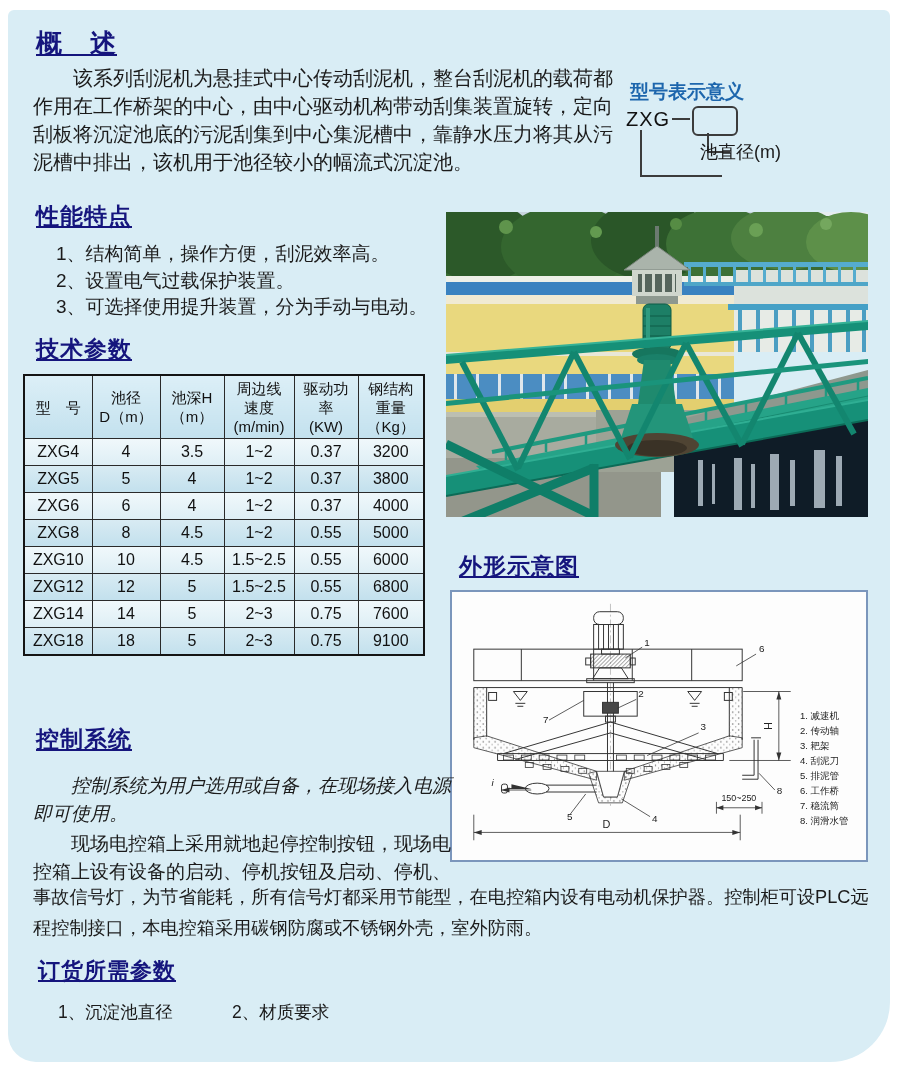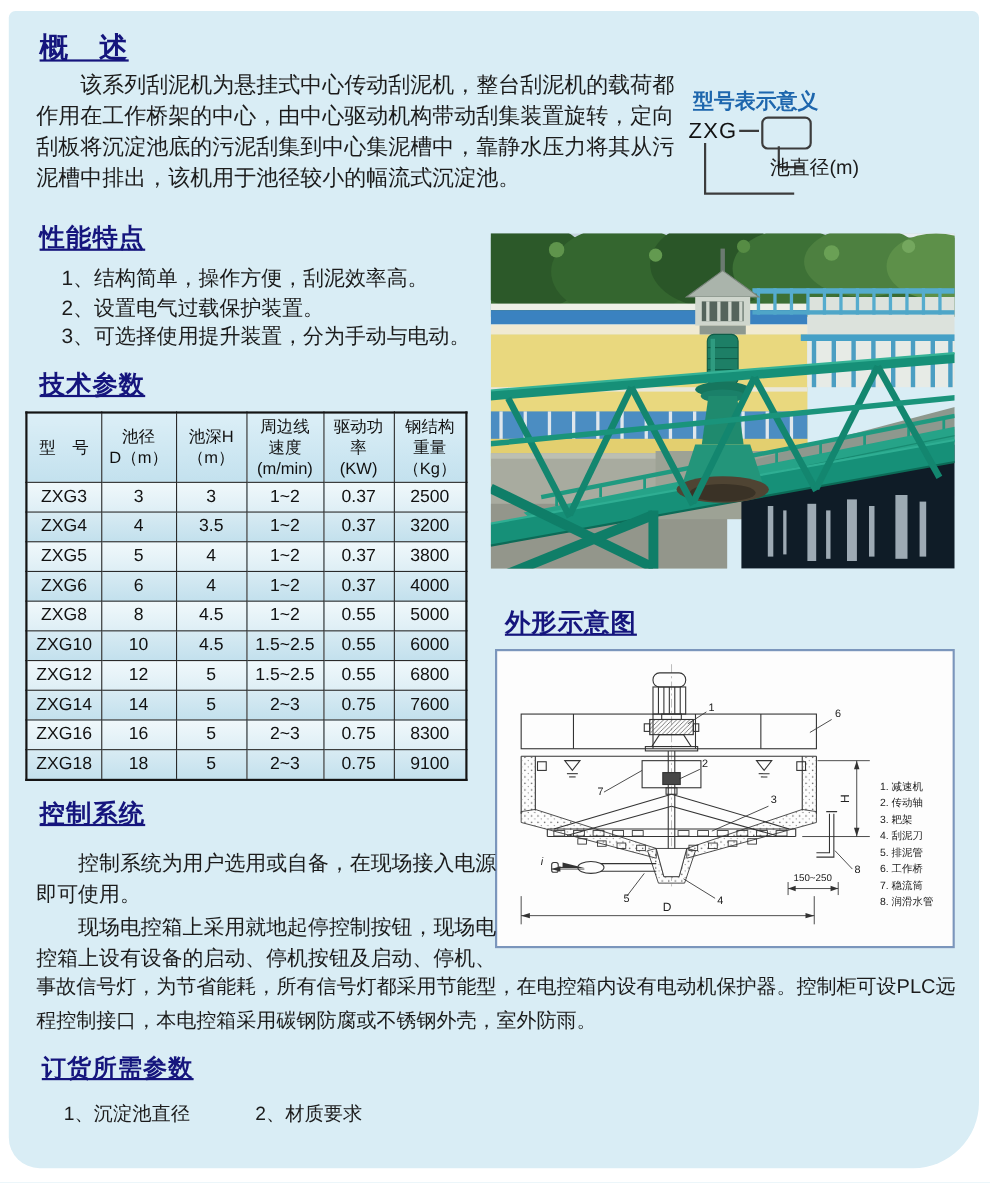--- a/index.html
+++ b/index.html
@@ -32,21 +32,21 @@
   table.specs tbody tr:nth-child(odd){background:linear-gradient(#f0f8fb,#ddeef5);}
   table.specs tbody tr:nth-child(even){background:linear-gradient(#d8ebf3,#c2e0ed);}
   #photo{left:446px;top:212px;width:422px;height:305px;overflow:hidden;}
   #outline-title{left:459px;top:551px;}
   #diagram{left:450px;top:590px;width:418px;height:272px;background:#fdfdfd;
            border:2px solid #7b96bc;box-sizing:border-box;}
   #diagram svg{position:absolute;left:0;top:0;width:100%;height:100%;}
   #diagram-legend{position:absolute;left:348px;top:116px;width:68px;font-size:9.5px;
            line-height:15px;color:#222;}
   #control-title{left:36px;top:724px;}
-  #control-p1{left:33px;top:772px;width:425px;font-size:19px;line-height:28px;text-indent:2em;}
+  #control-p1{left:33px;top:772px;width:425px;font-size:19px;line-height:28px;text-indent:2em;font-style:italic;}
   #control-p2l{left:33px;top:830px;width:425px;font-size:19px;line-height:28px;text-indent:2em;}
   #control-p2f{left:33px;top:882px;width:840px;font-size:18.2px;line-height:31px;}
   #ordering-title{left:38px;top:956px;font-size:22px;}
   #order-item1{left:58px;top:1000px;font-size:17.5px;}
   #order-item2{left:232px;top:1000px;font-size:17.5px;}
   svg text{font-family:"Liberation Sans","DejaVu Sans",sans-serif;}
 </style>
 </head>
 <body>
 
@@ -97,28 +97,20 @@
 (m/min)</th>
       <th>驱动功
 率
 (KW)</th>
       <th>钢结构
 重量
 （Kg）</th>
     </tr>
   </thead>
   <tbody>
-    <tr>
-        <td>ZXG3</td>
-        <td>3</td>
-        <td>3</td>
-        <td>1~2</td>
-        <td>0.37</td>
-        <td>2500</td>
-      </tr>
       <tr>
         <td>ZXG4</td>
         <td>4</td>
         <td>3.5</td>
         <td>1~2</td>
         <td>0.37</td>
         <td>3200</td>
       </tr>
       <tr>
         <td>ZXG5</td>
@@ -160,28 +152,20 @@
         <td>0.55</td>
         <td>6800</td>
       </tr>
       <tr>
         <td>ZXG14</td>
         <td>14</td>
         <td>5</td>
         <td>2~3</td>
         <td>0.75</td>
         <td>7600</td>
-      </tr>
-      <tr>
-        <td>ZXG16</td>
-        <td>16</td>
-        <td>5</td>
-        <td>2~3</td>
-        <td>0.75</td>
-        <td>8300</td>
       </tr>
       <tr>
         <td>ZXG18</td>
         <td>18</td>
         <td>5</td>
         <td>2~3</td>
         <td>0.75</td>
         <td>9100</td>
       </tr>
   </tbody>

